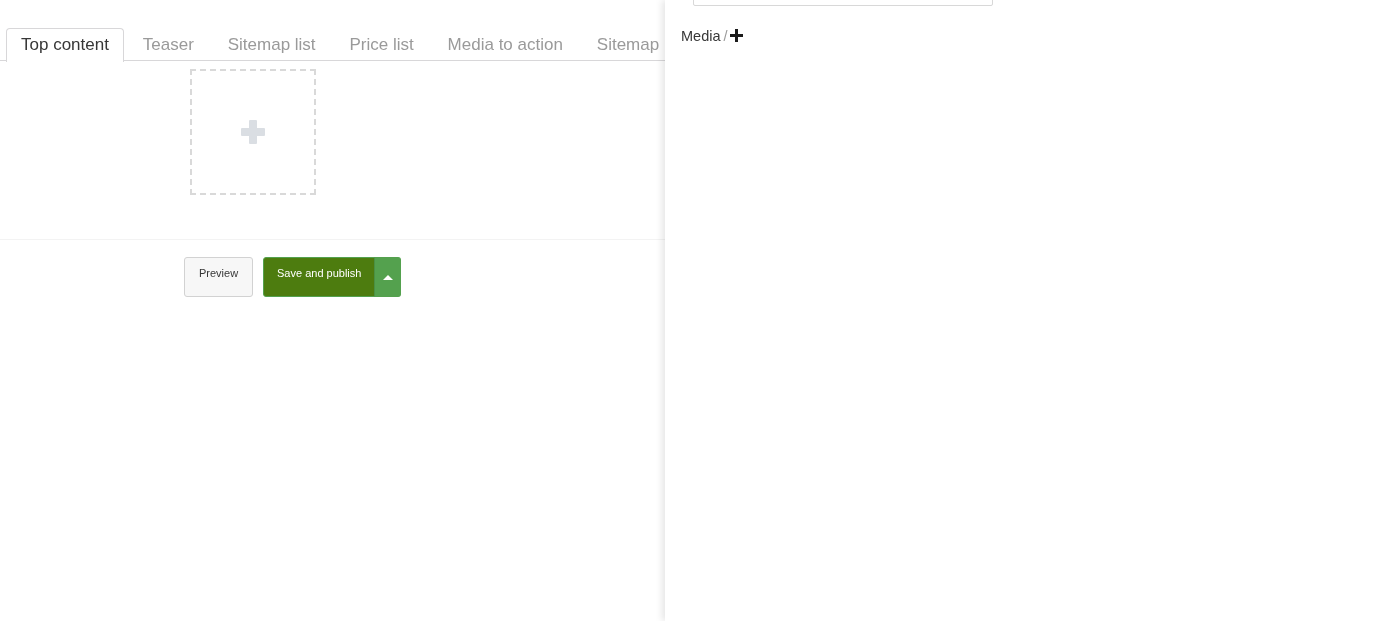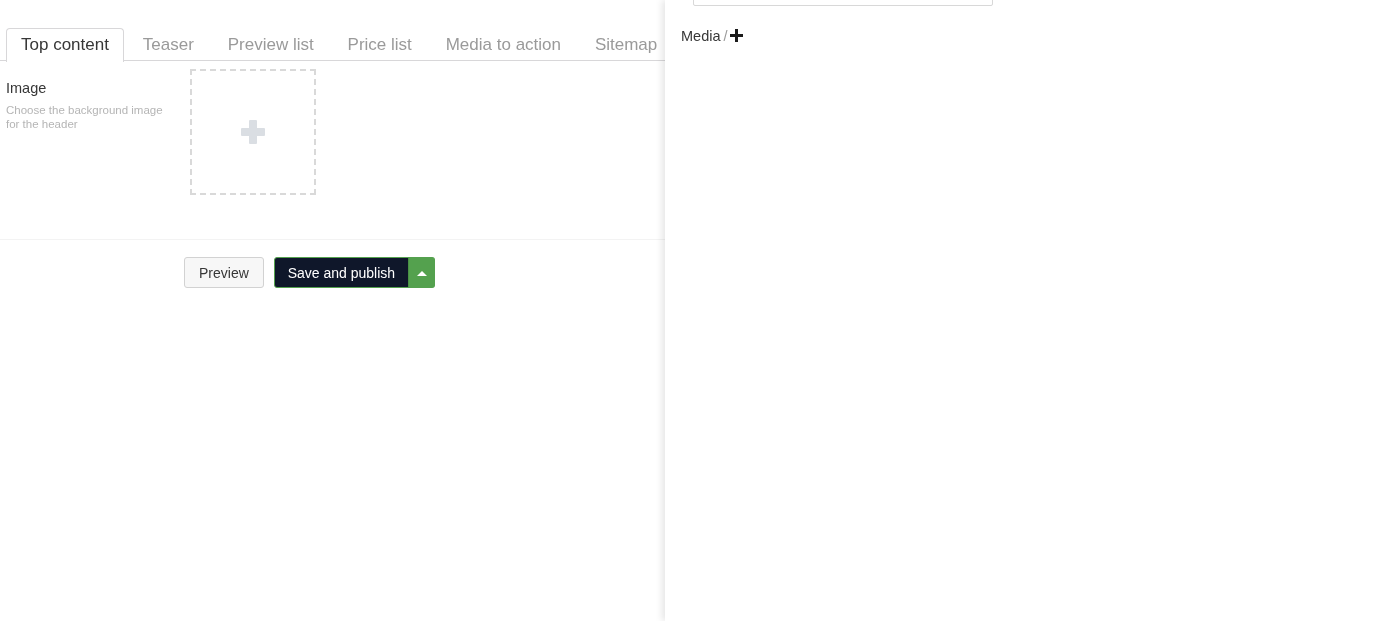--- a/index.html
+++ b/index.html
@@ -186,44 +186,44 @@
   
   .actions {
     position: absolute;
     left: 184px;
     top: 17px;
   }
   .btn {
     display: inline-block;
     vertical-align: top;
     font-family: "Liberation Sans", sans-serif;
-    font-size: 14px;
+    font-size: 11px;
     line-height: 18px;
     padding: 6px 14px;
     border-radius: 3px;
     cursor: pointer;
     box-sizing: border-box;
-    height: 31px;
+    height: 40px;
     border: 1px solid transparent;
     user-select: none;
   }
   .btn-default {
     background: #f7f7f7;
     color: #373737;
     border-color: #d2d2d2;
   }
   .btn-group {
     display: inline-block;
     vertical-align: top;
     margin-left: 6px;
     position: relative;
     white-space: nowrap;
   }
   .btn-primary {
-    background: #0f172a;
+    background: #4d7c0f;
     color: #ffffff;
     border-color: #54a14e;
     border-radius: 3px 0 0 3px;
     font-weight: normal;
     padding: 6px 13px;
   }
   .btn-caret {
     background: #54a14e;
     border-color: #54a14e;
     border-left: 1px solid #4a9045;
@@ -340,45 +340,41 @@
   <div id="editor-panel">
 
     <div id="tab-strip">
       <div class="tab-item is-active">
         <span>Top content</span>
       </div>
       <div class="tab-item">
         <span>Teaser</span>
       </div>
       <div class="tab-item">
-        <span>Preview list</span>
+        <span>Sitemap list</span>
       </div>
       <div class="tab-item">
         <span>Price list</span>
       </div>
       <div class="tab-item">
         <span>Media to action</span>
       </div>
       <div class="tab-item">
         <span>Sitemap</span>
       </div>
       <div class="tab-item">
         <span>Properties</span>
       </div>
     </div>
 
     <div id="editor-form">
 
 
 
       <div class="form-row row-image">
-        <div class="field-label">
-          <span class="label-title">Image</span>
-          <span class="label-desc">Choose the background image for the header</span>
-        </div>
         <div class="dropzone">
           <span class="dropzone-plus"></span>
         </div>
       </div>
 
       <div class="form-row row-actions">
         <div class="actions">
           <span class="btn btn-default">Preview</span>
           <span class="btn-group">
             <span class="btn btn-primary">Save and publish</span><span class="btn btn-caret">

